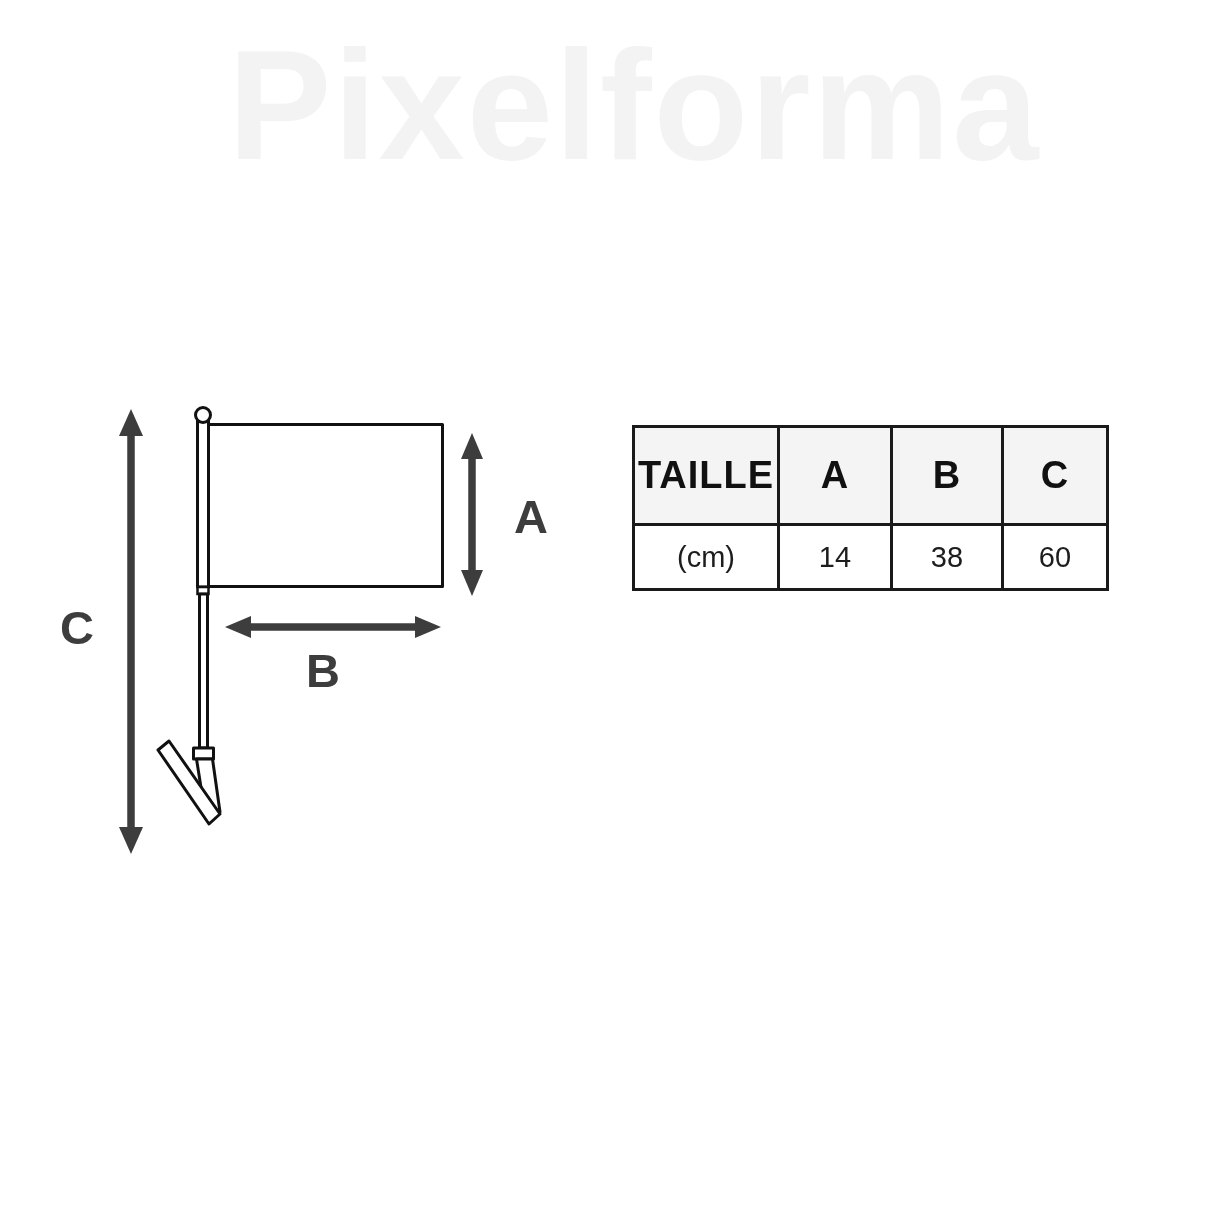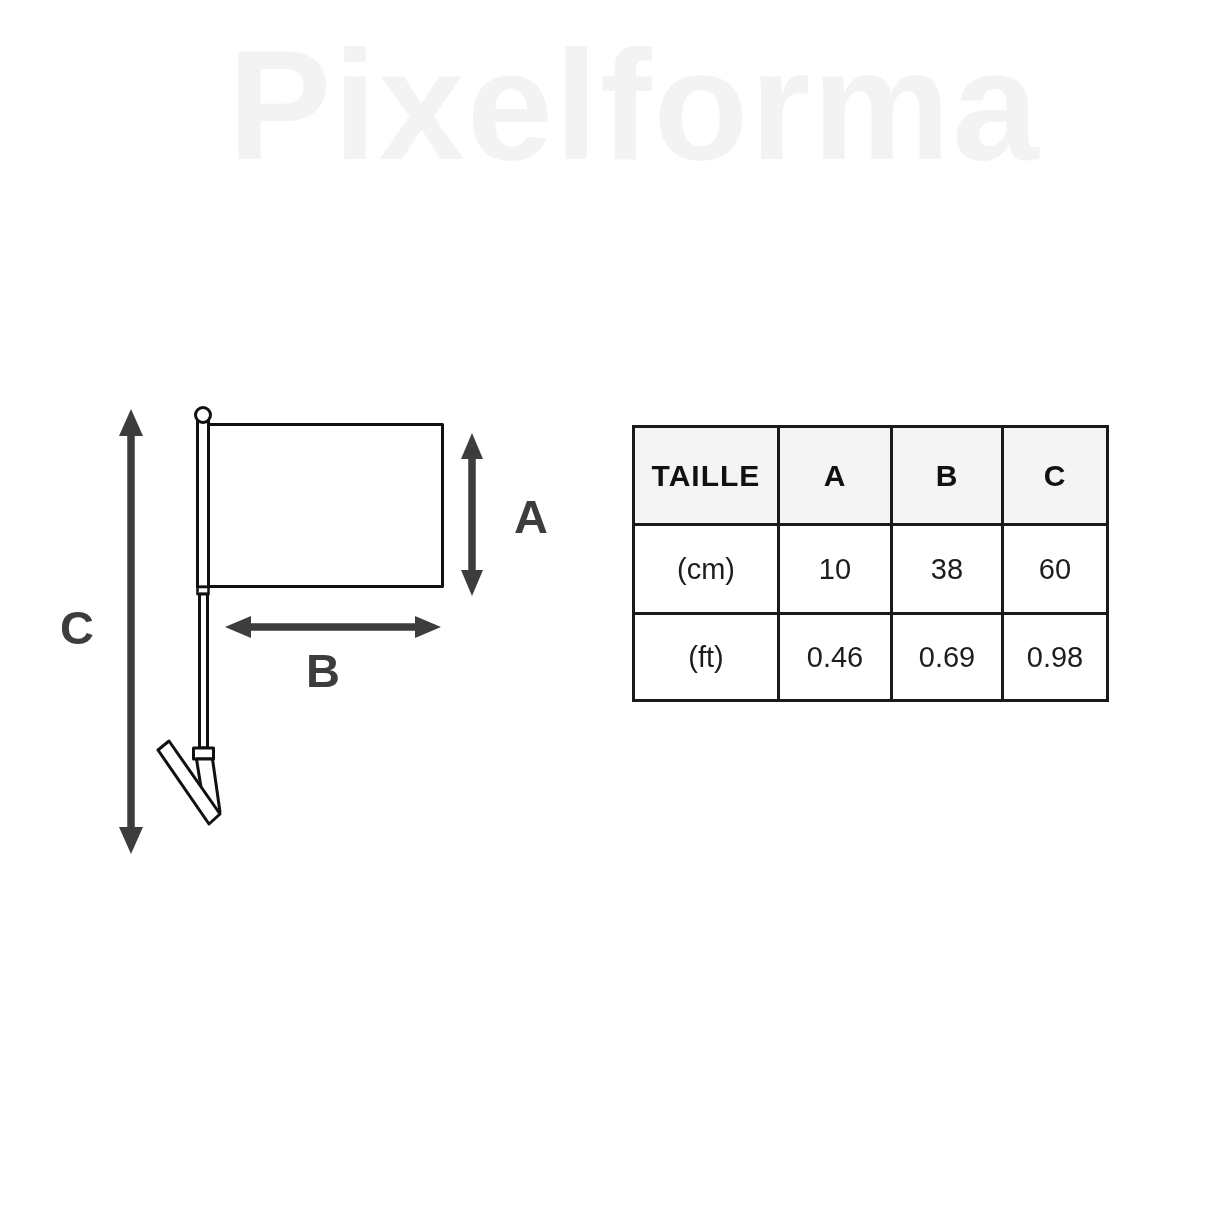--- a/index.html
+++ b/index.html
@@ -52,26 +52,26 @@
     vertical-align:middle;
     padding:0;
     font-size:29px;
     font-weight:400;
     color:#1d1d1d;
     background:#ffffff;
   }
   #size-table th{
     background:var(--header-bg,#f4f4f4);
     font-weight:700;
-    font-size:30px;
+    font-size:38px;
     color:#111111;
     letter-spacing:1px;
   }
   tr.r-head{height:98px;}
-  tr.r-cm{height:89px;}
+  tr.r-cm{height:65px;}
   tr.r-in{height:81px;}
   tr.r-ft{height:87px;}
 </style>
 </head>
 <body>
 
 <div id="canvas">
 
   <div class="watermark">Pixelforma</div>
 
@@ -124,26 +124,20 @@
     </colgroup>
     <tbody>
       <tr class="r-head">
         <th>TAILLE</th>
         <th>A</th>
         <th>B</th>
         <th>C</th>
       </tr>
       <tr class="r-cm">
         <td>(cm)</td>
-        <td>10</td>
+        <td>14</td>
         <td>38</td>
         <td>60</td>
-      </tr>
-      <tr class="r-ft">
-        <td>(ft)</td>
-        <td>0.46</td>
-        <td>0.69</td>
-        <td>0.98</td>
       </tr>
     </tbody>
   </table>
 
 </div>
 
 </body></html>

